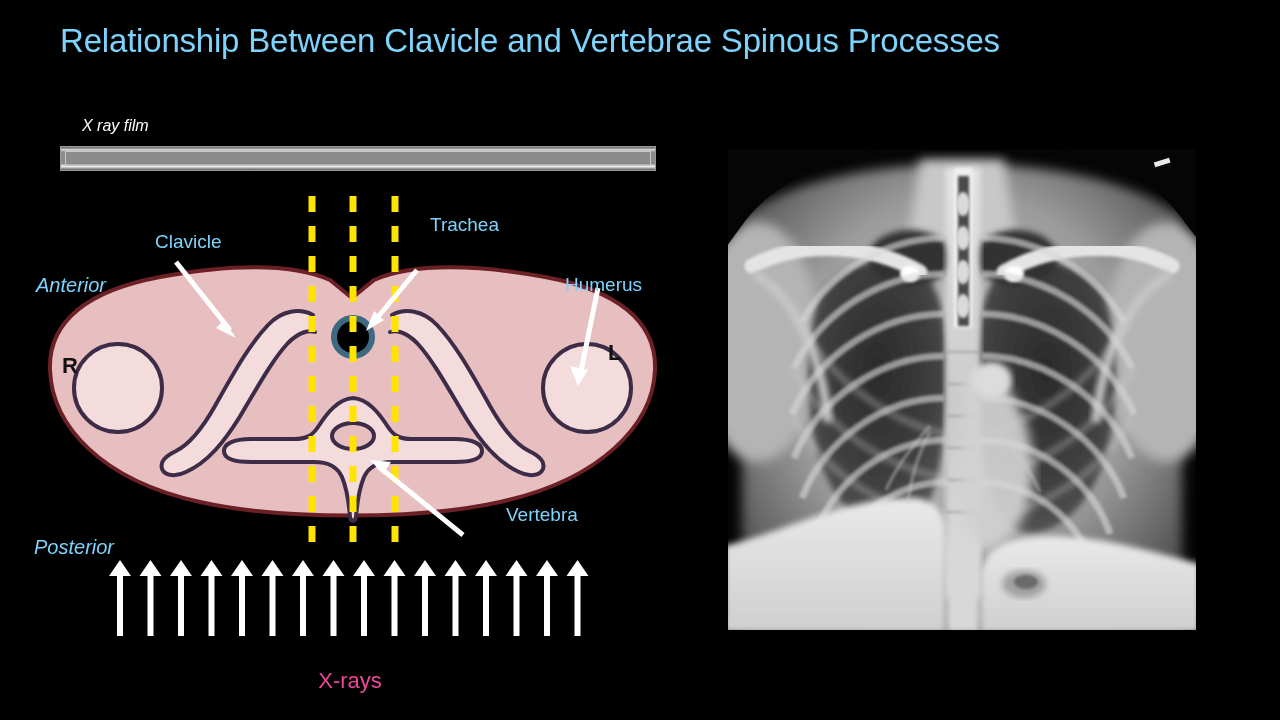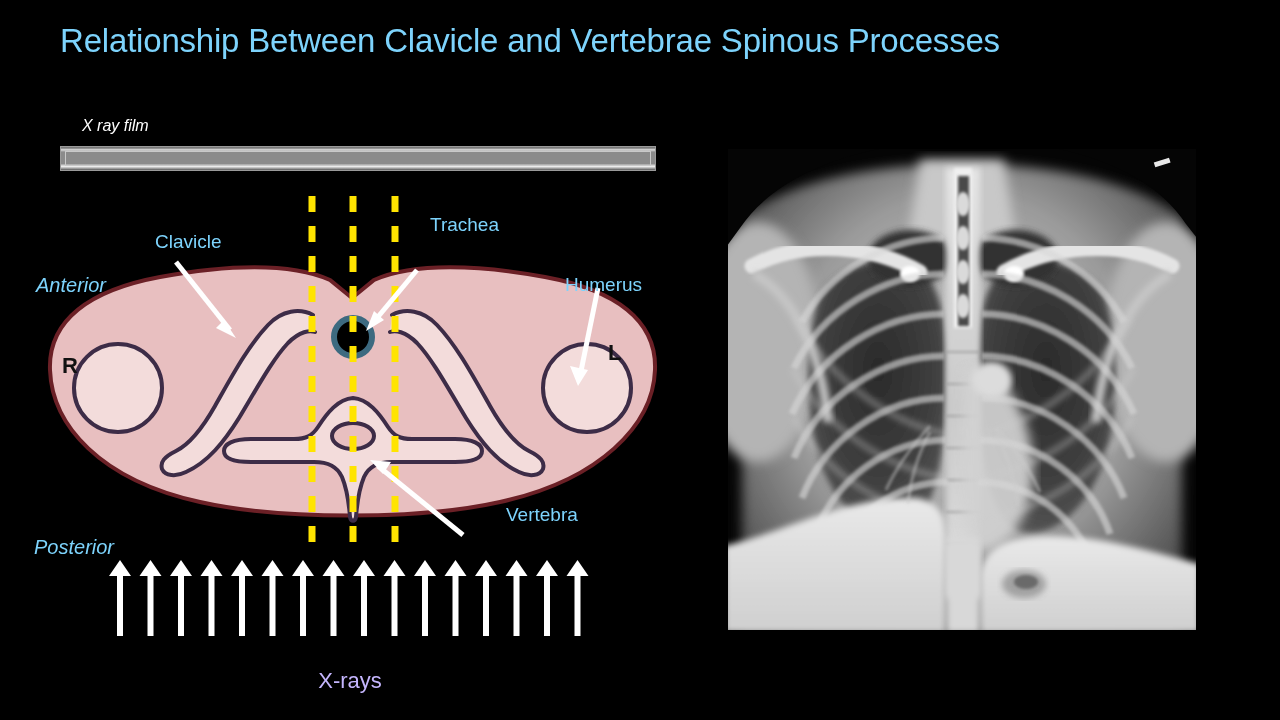--- a/index.html
+++ b/index.html
@@ -99,21 +99,21 @@
     top: 558px;
     width: 500px;
     height: 90px;
   }
   .xrays-label {
     position: absolute;
     left: 0;
     top: 668px;
     width: 700px;
     text-align: center;
-    color: #c4b5fd;
+    color: #ec4899;
     font-size: 22px;
   }
 
   
   #radiograph {
     position: absolute;
     left: 724px;
     top: 146px;
     width: 476px;
     height: 487px;

